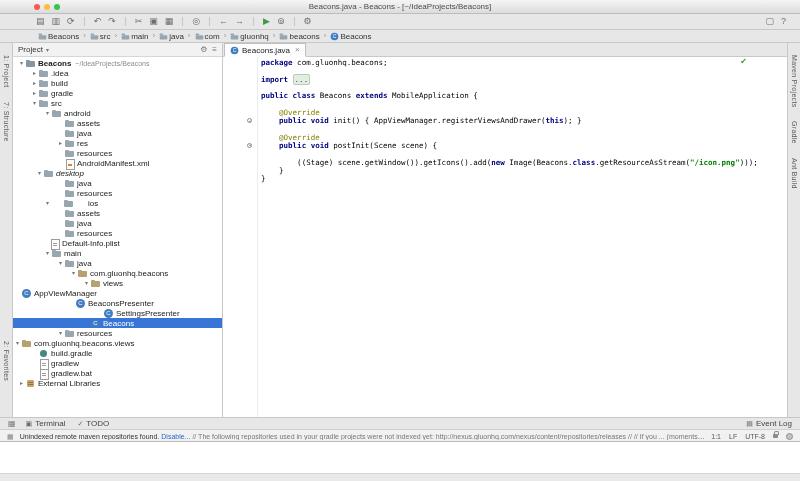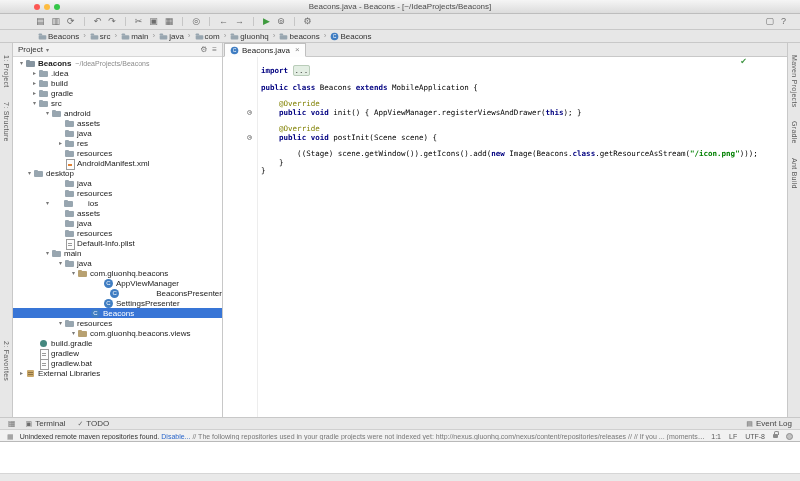--- a/index.html
+++ b/index.html
@@ -304,21 +304,21 @@
           <div class="tree-row" style="padding-left: 43px;">
             <span class="arrow"></span>
             <span class="ic ic-folder"></span>
             <span class="tree-label">resources</span>
           </div>
           <div class="tree-row" style="padding-left: 43px;">
             <span class="arrow"></span>
             <span class="ic ic-xml"></span>
             <span class="tree-label">AndroidManifest.xml</span>
           </div>
-          <div class="tree-row" style="padding-left: 12px;">
+          <div class="tree-row" style="padding-left: 22px; font-style: italic;">
             <span class="arrow">▾</span>
             <span class="ic ic-folder"></span>
             <span class="tree-label">desktop</span>
           </div>
           <div class="tree-row" style="padding-left: 43px;">
             <span class="arrow"></span>
             <span class="ic ic-folder"></span>
             <span class="tree-label">java</span>
           </div>
           <div class="tree-row" style="padding-left: 43px;">
@@ -339,66 +339,71 @@
           <div class="tree-row" style="padding-left: 43px;">
             <span class="arrow"></span>
             <span class="ic ic-folder"></span>
             <span class="tree-label">java</span>
           </div>
           <div class="tree-row" style="padding-left: 43px;">
             <span class="arrow"></span>
             <span class="ic ic-folder"></span>
             <span class="tree-label">resources</span>
           </div>
-          <div class="tree-row" style="padding-left: 43px;">
+          <div class="tree-row" style="padding-left: 28px;">
             <span class="arrow"></span>
             <span class="ic ic-file"></span>
             <span class="tree-label">Default-Info.plist</span>
           </div>
           <div class="tree-row" style="padding-left: 30px;">
             <span class="arrow">▾</span>
             <span class="ic ic-folder"></span>
             <span class="tree-label">main</span>
           </div>
           <div class="tree-row" style="padding-left: 43px;">
             <span class="arrow">▾</span>
             <span class="ic ic-folder"></span>
             <span class="tree-label">java</span>
           </div>
           <div class="tree-row" style="padding-left: 56px;">
             <span class="arrow">▾</span>
             <span class="ic ic-package"></span>
             <span class="tree-label">com.gluonhq.beacons</span>
           </div>
-          <div class="tree-row" style="padding-left: 82px;">
+          <div class="tree-row" style="padding-left: 69px;">
+            <span class="arrow">▾</span>
+            <span class="ic ic-package"></span>
+            <span class="tree-label">views</span>
+          </div>
+          <div class="tree-row" style="">
             <span class="arrow"></span>
             <span class="ic ic-class"></span>
             <span class="tree-label">AppViewManager</span>
           </div>
-          <div class="tree-row" style="padding-left: 54px; justify-content: space-between;">
+          <div class="tree-row" style="padding-left: 54px;">
             <span class="arrow"></span>
             <span class="ic ic-class"></span>
             <span class="tree-label">BeaconsPresenter</span>
           </div>
           <div class="tree-row" style="padding-left: 82px;">
             <span class="arrow"></span>
             <span class="ic ic-class"></span>
             <span class="tree-label">SettingsPresenter</span>
           </div>
           <div class="tree-row selected" style="padding-left: 69px;">
             <span class="arrow"></span>
             <span class="ic ic-class"></span>
             <span class="tree-label">Beacons</span>
           </div>
           <div class="tree-row" style="padding-left: 43px;">
             <span class="arrow">▾</span>
             <span class="ic ic-folder"></span>
             <span class="tree-label">resources</span>
           </div>
-          <div class="tree-row" style="padding-left: 56px;">
+          <div class="tree-row" style="">
             <span class="arrow">▾</span>
             <span class="ic ic-package"></span>
             <span class="tree-label">com.gluonhq.beacons.views</span>
           </div>
           <div class="tree-row" style="padding-left: 17px;">
             <span class="arrow"></span>
             <span class="ic ic-gradle"></span>
             <span class="tree-label">build.gradle</span>
           </div>
           <div class="tree-row" style="padding-left: 17px;">
@@ -422,20 +427,24 @@
     <div class="editor">
       <div class="tab-bar">
         <div class="tab">
           <span class="ic ic-class"></span>
           <span>Beacons.java</span>
           <span class="tab-close">×</span>
         </div>
       </div>
       <div class="code-area">
         <span class="inspection-ok">✔</span>
+      <div class="code-line">
+            <span class="gutter-cell"></span>
+            <span class="code-text"><span class="tok-k">package</span><span class="tok-p"> com.gluonhq.beacons;</span></span>
+          </div>
           <div class="code-line">
             <span class="gutter-cell"></span>
             <span class="code-text"><span class="tok-p"> </span></span>
           </div>
           <div class="code-line">
             <span class="gutter-cell"></span>
             <span class="code-text"><span class="tok-k">import </span><span class="tok-fold">...</span></span>
           </div>
           <div class="code-line">
             <span class="gutter-cell"></span>

